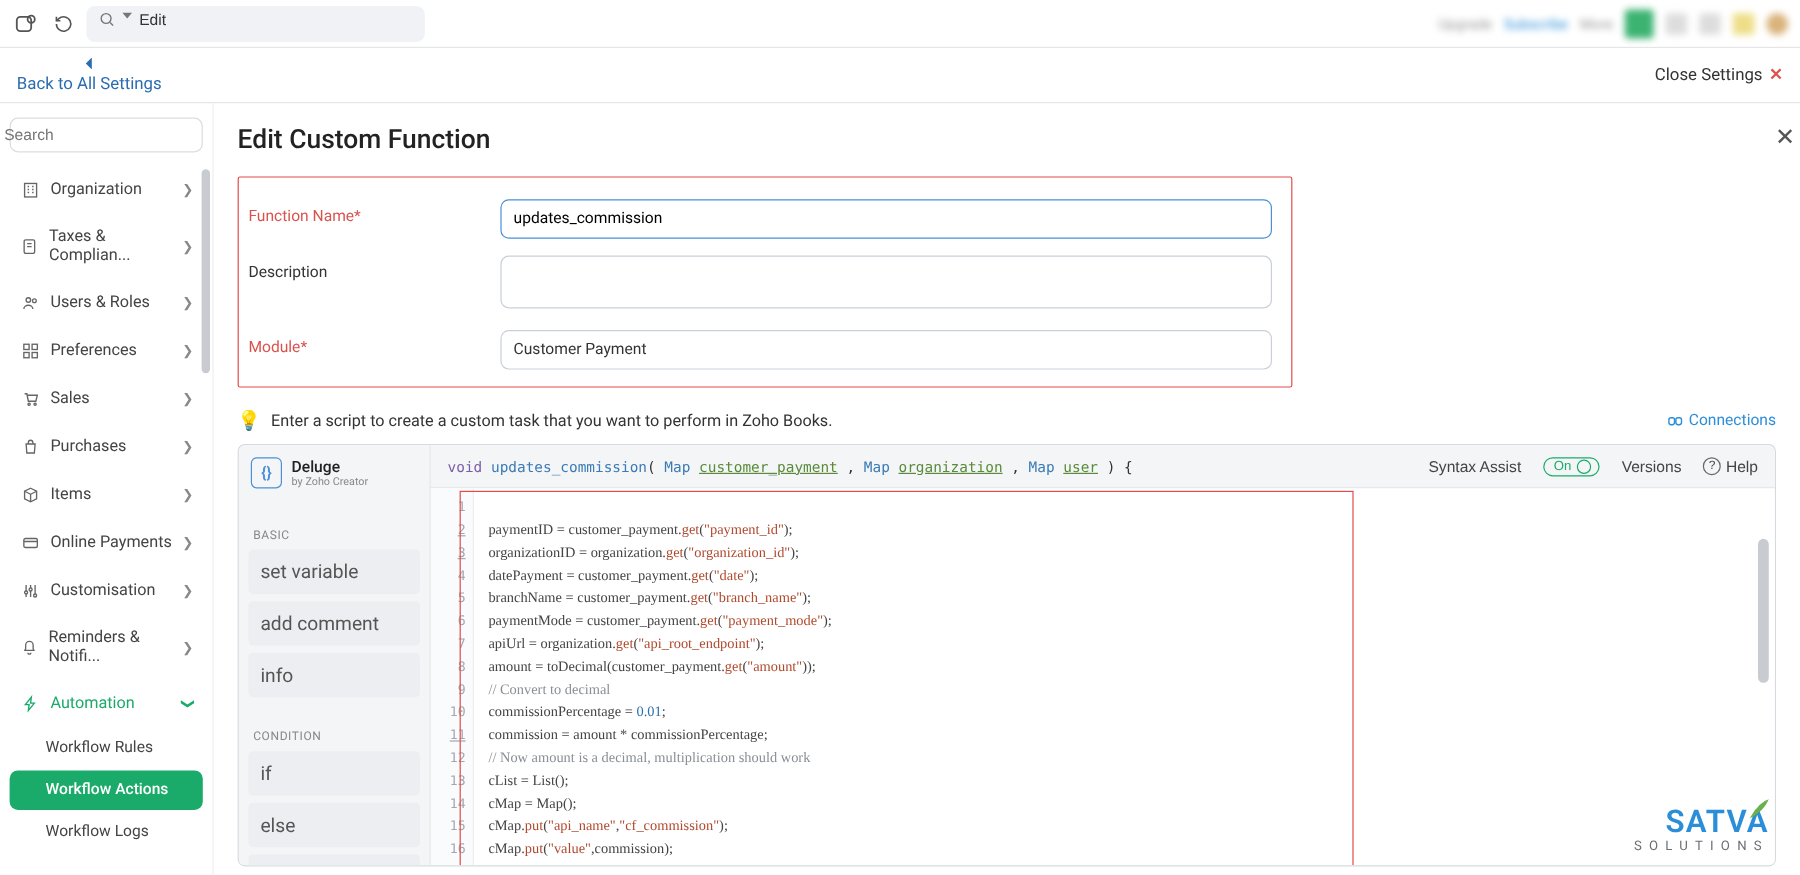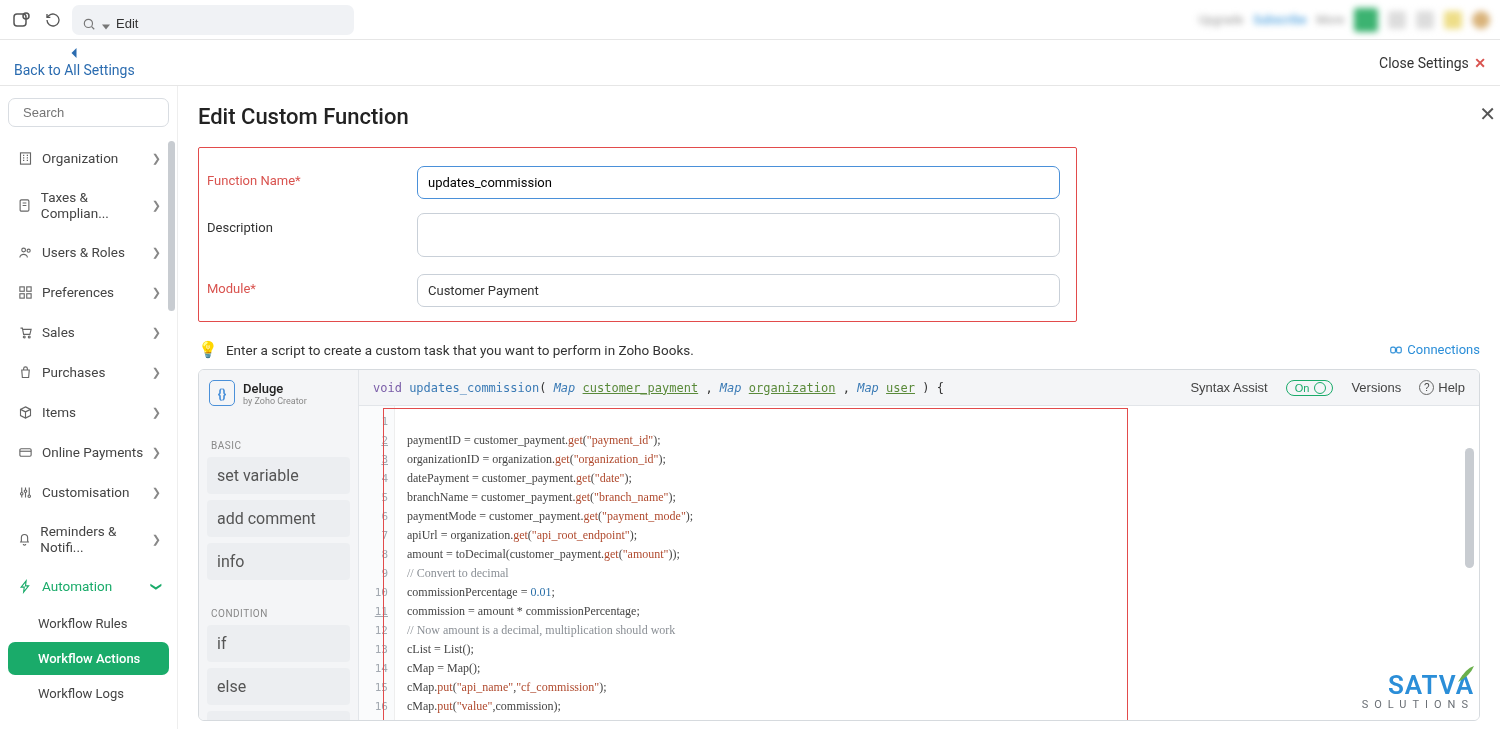--- a/index.html
+++ b/index.html
@@ -1,32 +1,32 @@
 <!DOCTYPE html>
 <html><head>
 <meta charset="utf-8">
 <style>
 * { margin: 0; padding: 0; box-sizing: border-box; }
 body { font-family: -apple-system, BlinkMacSystemFont, "Segoe UI", Roboto, sans-serif; font-size: 13px; color: #333; background: #fff; width: 1500px; height: 729px; overflow: hidden; }
 .topbar { height: 40px; display: flex; align-items: center; padding: 0 10px; border-bottom: 1px solid #e6e6e6; gap: 10px; }
 .logo-box { width: 24px; height: 24px; display: flex; align-items: center; justify-content: center; color: #555; }
 .reload-icon { width: 18px; height: 18px; display: flex; align-items: center; justify-content: center; color: #555; cursor: pointer; }
-.search-box { background: #f0f2f5; border-radius: 7px; padding: 4px 10px; display: flex; align-items: flex-end; gap: 6px; width: 282px; height: 30px; }
+.search-box { background: #f0f2f5; border-radius: 7px; padding: 4px 10px; display: flex; align-items: flex-start; gap: 6px; width: 282px; height: 30px; }
 .search-box input { border: none; background: transparent; outline: none; font-size: 13px; flex: 1; color: #333; }
 .topbar-right { margin-left: auto; display: flex; align-items: center; gap: 10px; filter: blur(3px); }
 .topbar-right .item { color: #999; font-size: 12px; }
 .topbar-right .avatar { width: 24px; height: 24px; background: #3cb371; border-radius: 3px; }
 .topbar-right .icon-sm { width: 18px; height: 18px; display:inline-block; }
 .crumb-bar { height: 46px; display: flex; align-items: center; padding: 0 14px; border-bottom: 1px solid #e6e6e6; }
 .back-link { color: #2b6cb0; font-size: 14px; cursor: pointer; display: flex; align-items: center; gap: 4px; flex-direction: column; }
 .close-settings { margin-left: auto; color: #333; font-size: 14px; cursor: pointer; display: flex; align-items: center; gap: 2px; }
 .close-settings .x { color: #d9534f; font-weight: bold; }
 .main-area { display: flex; height: calc(729px - 40px - 46px); }
 .sidebar { width: 178px; padding: 12px 8px 0 8px; border-right: 1px solid #eee; position: relative; display: flex; flex-direction: column; overflow: hidden; }
-.sidebar-search { border: 1px solid #d9dde2; border-radius: 7px; padding: 6px 8px; display: flex; align-items: center; gap: 6px; margin-bottom: 12px; color: #777; }
+.sidebar-search { border: 1px solid #d9dde2; border-radius: 7px; padding: 6px 8px; display: flex; align-items: center; gap: 6px; margin-bottom: 12px; color: #777; justify-content: center; }
 .sidebar-search input { border: none; outline: none; font-size: 13px; flex: 1; background: transparent; color: #333; }
 .nav-list { display: flex; flex-direction: column; gap: 2px; }
 .nav-item { display: flex; align-items: center; padding: 10px 8px; border-radius: 7px; cursor: pointer; color: #444; font-size: 13.5px; position: relative; }
 .nav-item .nav-icon { width: 18px; height: 18px; margin-right: 8px; display: flex; align-items: center; justify-content: center; color: #666; }
 .nav-item .chev { margin-left: auto; color: #888; font-size: 11px; }
 .nav-item.active { color: #1aab6a; }
 .nav-item.active .nav-icon { color: #1aab6a; }
 .nav-item.active .chev { transform: rotate(90deg); color: #1aab6a; }
 .sub-item { padding: 9px 8px 9px 30px; font-size: 13px; color: #444; cursor: pointer; border-radius: 7px; }
 .sub-item.selected { background: #1aab6a; color: #fff; font-weight: 500; }
@@ -55,21 +55,21 @@
 .deluge-head { display: flex; align-items: center; gap: 8px; margin-bottom: 12px; padding-left: 2px; }
 .deluge-icon { width: 26px; height: 26px; border: 1.5px solid #4a90d9; border-radius: 5px; display: flex; align-items: center; justify-content: center; color: #4a90d9; font-weight: bold; }
 .deluge-title { font-size: 13px; color: #222; font-weight: 500; }
 .deluge-sub { font-size: 9px; color: #888; }
 .section-label { font-size: 10px; color: #888; letter-spacing: 0.5px; margin: 22px 0 6px 4px; }
 .drag-block { background: #eceef1; border-radius: 4px; padding: 9px 10px; font-size: 16px; color: #555; margin-bottom: 6px; cursor: grab; }
 .editor-main { flex: 1; display: flex; flex-direction: column; position: relative; }
 .editor-header { height: 36px; background: #f4f5f7; border-bottom: 1px solid #e2e5e9; display: flex; align-items: center; padding: 0 14px; font-family: "Menlo", "Consolas", monospace; font-size: 12px; }
 .fn-sig .kw { color: #7a5da8; }
 .fn-sig .fn { color: #3a7ab5; }
-.fn-sig .type { color: #3a7ab5; font-style: italic; }
+.fn-sig .type { color: #3a7ab5; }
 .fn-sig .param { color: #5a8a3a; text-decoration: underline; }
 .editor-controls { margin-left: auto; display: flex; align-items: center; gap: 18px; font-family: -apple-system, sans-serif; font-size: 13px; color: #444; }
 .toggle { border: 1.5px solid #1aab6a; border-radius: 12px; padding: 1px 6px 1px 8px; font-size: 11px; color: #1aab6a; display: flex; align-items: center; gap: 5px; }
 .toggle-dot { width: 12px; height: 12px; border: 1.5px solid #1aab6a; border-radius: 50%; }
 .help { display: flex; align-items: center; gap: 4px; }
 .help-q { width: 15px; height: 15px; border: 1.2px solid #666; border-radius: 50%; display: flex; align-items: center; justify-content: center; font-size: 10px; }
 .code-area { flex: 1; display: flex; overflow: hidden; position: relative; background: #fff; }
 .gutter { width: 36px; background: #fafbfc; border-right: 1px solid #eee; text-align: right; padding: 6px 6px 0 0; font-family: monospace; font-size: 11px; color: #a2a8b0; line-height: 19px; }
 .gutter .ln { display: block; }
 .gutter .ln.u { text-decoration: underline; }

